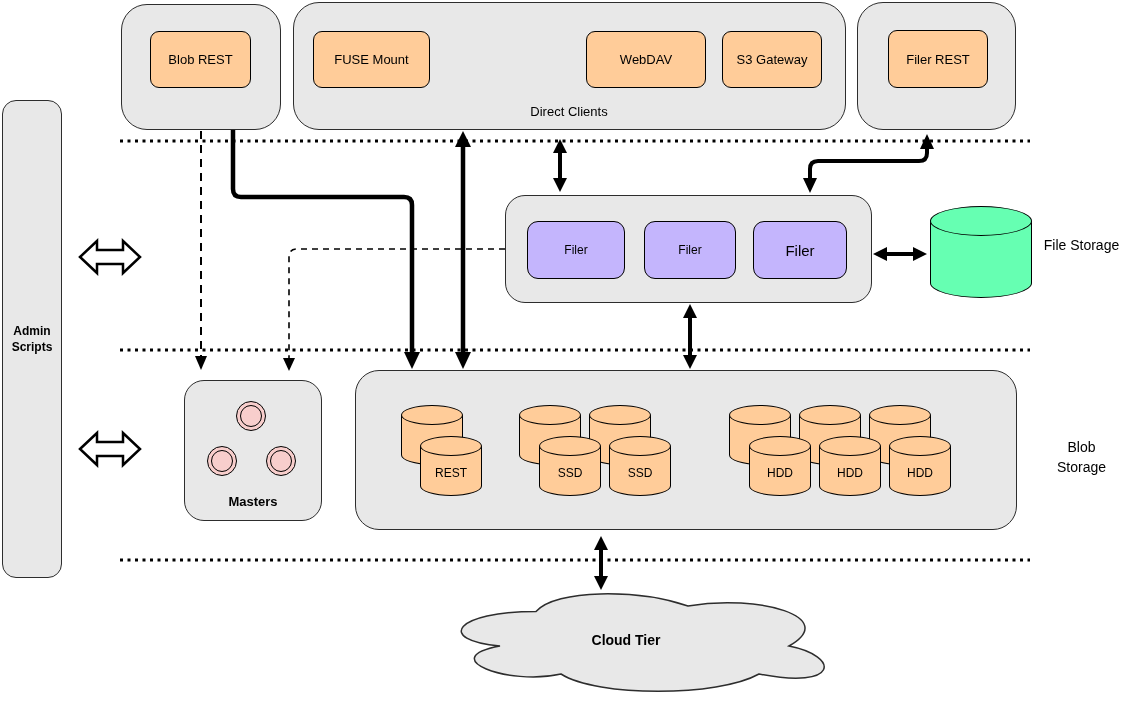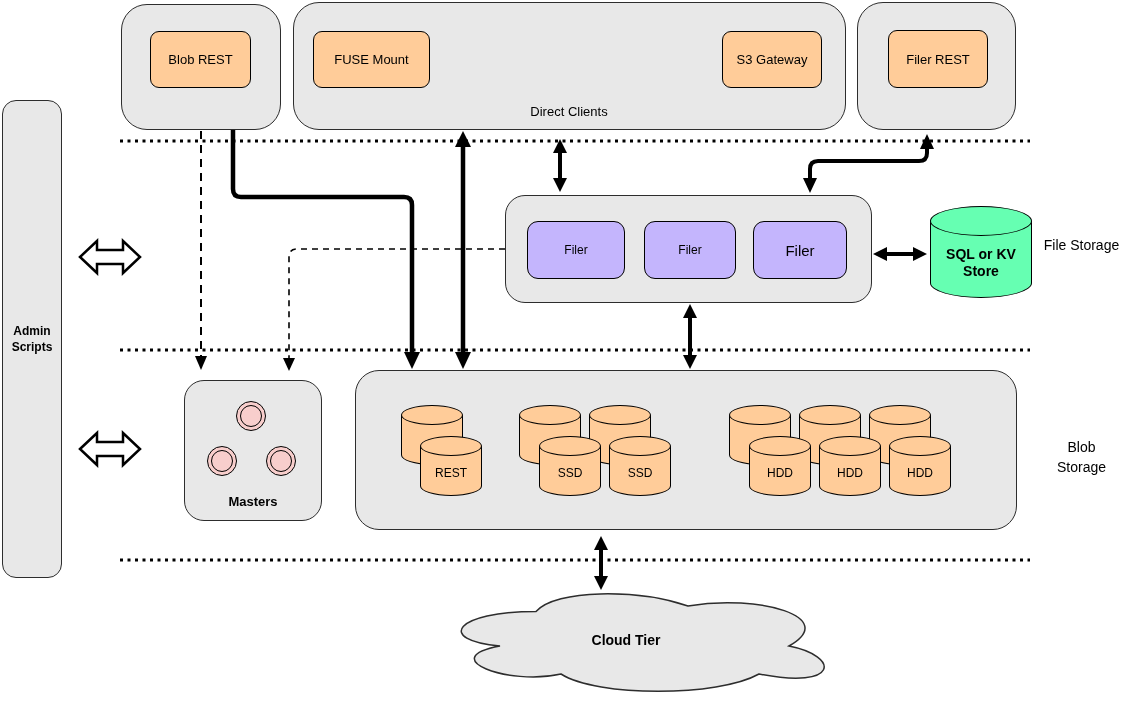--- a/index.html
+++ b/index.html
@@ -61,36 +61,36 @@
 <div id="canvas">
 
   <div class="panel" style="left:2px;top:100px;width:60px;height:478px;border-radius:14px;"></div>
   <div class="lbl bold" style="left:2px;top:324px;width:60px;font-size:12px;line-height:1.3;">Admin Scripts</div>
 
   <div class="panel" style="left:121px;top:4px;width:160px;height:126px;border-radius:26px;"></div>
   <div class="obox" style="left:150px;top:31px;width:101px;height:57px;">Blob REST</div>
 
   <div class="panel" style="left:293px;top:2px;width:553px;height:128px;border-radius:26px;"></div>
   <div class="obox" style="left:313px;top:31px;width:117px;height:57px;">FUSE Mount</div>
+  <div class="obox" style="left:586px;top:31px;width:120px;height:57px;">WebDAV</div>
   <div class="obox" style="left:722px;top:31px;width:100px;height:57px;">S3 Gateway</div>
   <div class="lbl" style="left:494px;top:104px;width:150px;font-size:13px;">Direct Clients</div>
 
   <div class="panel" style="left:857px;top:2px;width:159px;height:128px;border-radius:26px;"></div>
   <div class="obox" style="left:888px;top:30px;width:100px;height:58px;">Filer REST</div>
 
   <div class="panel" style="left:505px;top:195px;width:367px;height:108px;border-radius:20px;"></div>
   <div class="gbox" style="left:527px;top:221px;width:98px;height:58px;">Filer</div>
   <div class="gbox" style="left:644px;top:221px;width:92px;height:58px;">Filer</div>
   <div class="gbox" style="left:753px;top:221px;width:94px;height:58px;font-size:15px;">Filer</div>
 
   <div class="cyl green big" style="left:930px;top:206px;width:102px;height:92px;">
     <div class="cyl-bottom"></div>
       <div class="cyl-body"></div>
       <div class="cyl-top"></div>
-    <div class="cyl-label">SQL or KV Store</div>
   </div>
   <div class="lbl" style="left:1042px;top:236px;width:79px;font-size:14px;line-height:1.4;">File Storage</div>
 
   <div class="panel" style="left:184px;top:380px;width:138px;height:141px;border-radius:20px;"></div>
   <div class="mnode" style="left:236px;top:401px;"></div>
   <div class="mnode" style="left:207px;top:446px;"></div>
   <div class="mnode" style="left:266px;top:446px;"></div>
   <div class="lbl bold" style="left:184px;top:494px;width:138px;font-size:13px;">Masters</div>
 
   <div class="panel" style="left:355px;top:370px;width:662px;height:160px;border-radius:24px;"></div>

